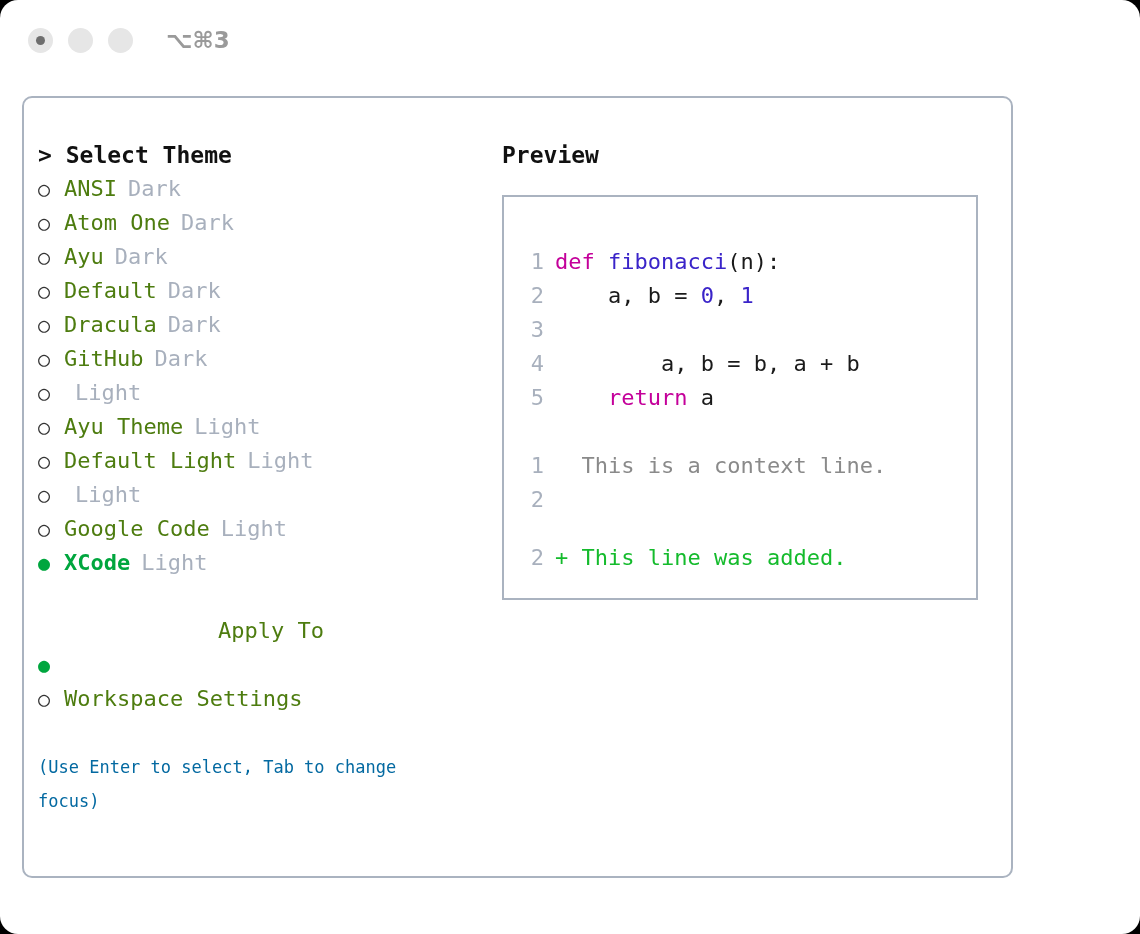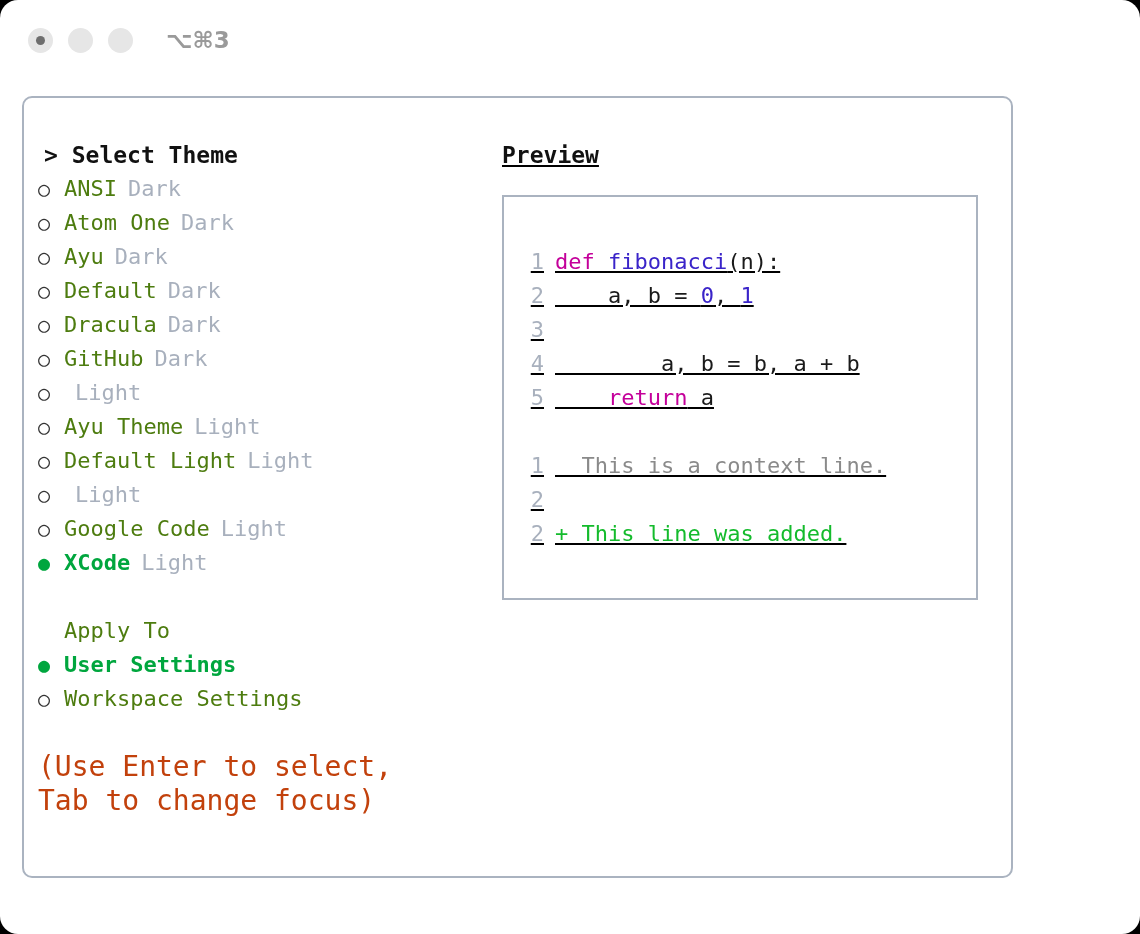--- a/index.html
+++ b/index.html
@@ -90,21 +90,20 @@
     top: 40px;
     width: 440px;
   }
 
   .section-title {
     font-size: 23px;
     font-weight: bold;
     color: #111111;
     line-height: 34px;
     white-space: pre;
-    margin-left: 6px;
   }
 
   .opt-row {
     display: flex;
     align-items: baseline;
     line-height: 34px;
     font-size: 22px;
     white-space: pre;
   }
   .opt-marker {
@@ -120,39 +119,39 @@
     color: #a8b0bd;
     margin-left: 11px;
   }
 
   .applyto-head {
     display: flex;
     align-items: baseline;
     line-height: 34px;
     font-size: 22px;
     white-space: pre;
+    justify-content: center;
   }
   .applyto-head .opt-marker { color: transparent; }
 
   .spacer-row { height: 34px; }
 
   .hint {
-    color: #c2410c;
-    font-size: 28px;
+    color: #0369a1;
+    font-size: 17px;
     line-height: 34px;
     width: 400px;
   }
 
   
   .right-col {
     position: absolute;
     left: 478px;
     top: 40px;
     width: 480px;
-    text-decoration: underline;
   }
   .preview-title {
     font-size: 23px;
     font-weight: bold;
     color: #111111;
     line-height: 34px;
   }
   .preview-box {
     margin-top: 23px;
     width: 476px;
@@ -180,21 +179,21 @@
   .code-blank { height: 34px; }
 
   .tok-kw     { color: #c4009a; }
   .tok-fn     { color: #3a24c9; }
   .tok-plain  { color: #1a1a1a; }
   .tok-num    { color: #3a24c9; }
   .tok-builtin{ color: #7b33c9; }
 
   .diff-ctx { color: #8a8a8a; }
   .diff-del { color: #c0211c; }
-  .diff-add { color: #14bb2c; }
+  .diff-add { color: #14bb2c; margin-top: 24px; }
 </style>
 </head>
 <body>
 
 <div id="page">
 
   <div class="titlebar">
     <div class="dots">
       <div class="dot">
           <div class="inner"></div>
@@ -225,21 +224,21 @@
             <div class="opt-row"><span class="opt-marker sel">●</span><span class="opt-label sel">XCode</span><span class="opt-tag">Light</span></div>
           </div>
 
         <div class="spacer-row"></div>
 
         <div class="applyto-head">
           <span class="opt-marker">○</span>
           <span class="opt-label">Apply To</span>
         </div>
         <div id="apply-to-list">
-            <div class="opt-row"><span class="opt-marker sel">●</span><span class="opt-label sel">User Settings</span></div>
+            <div class="opt-row"><span class="opt-marker sel">●</span></div>
             <div class="opt-row"><span class="opt-marker">○</span><span class="opt-label">Workspace Settings</span></div>
           </div>
 
         <div class="spacer-row"></div>
         <div class="hint">(Use Enter to select, Tab to change focus)</div>
       </div>
 
       <div class="right-col">
         <div class="preview-title">Preview</div>
         <div class="preview-box">

